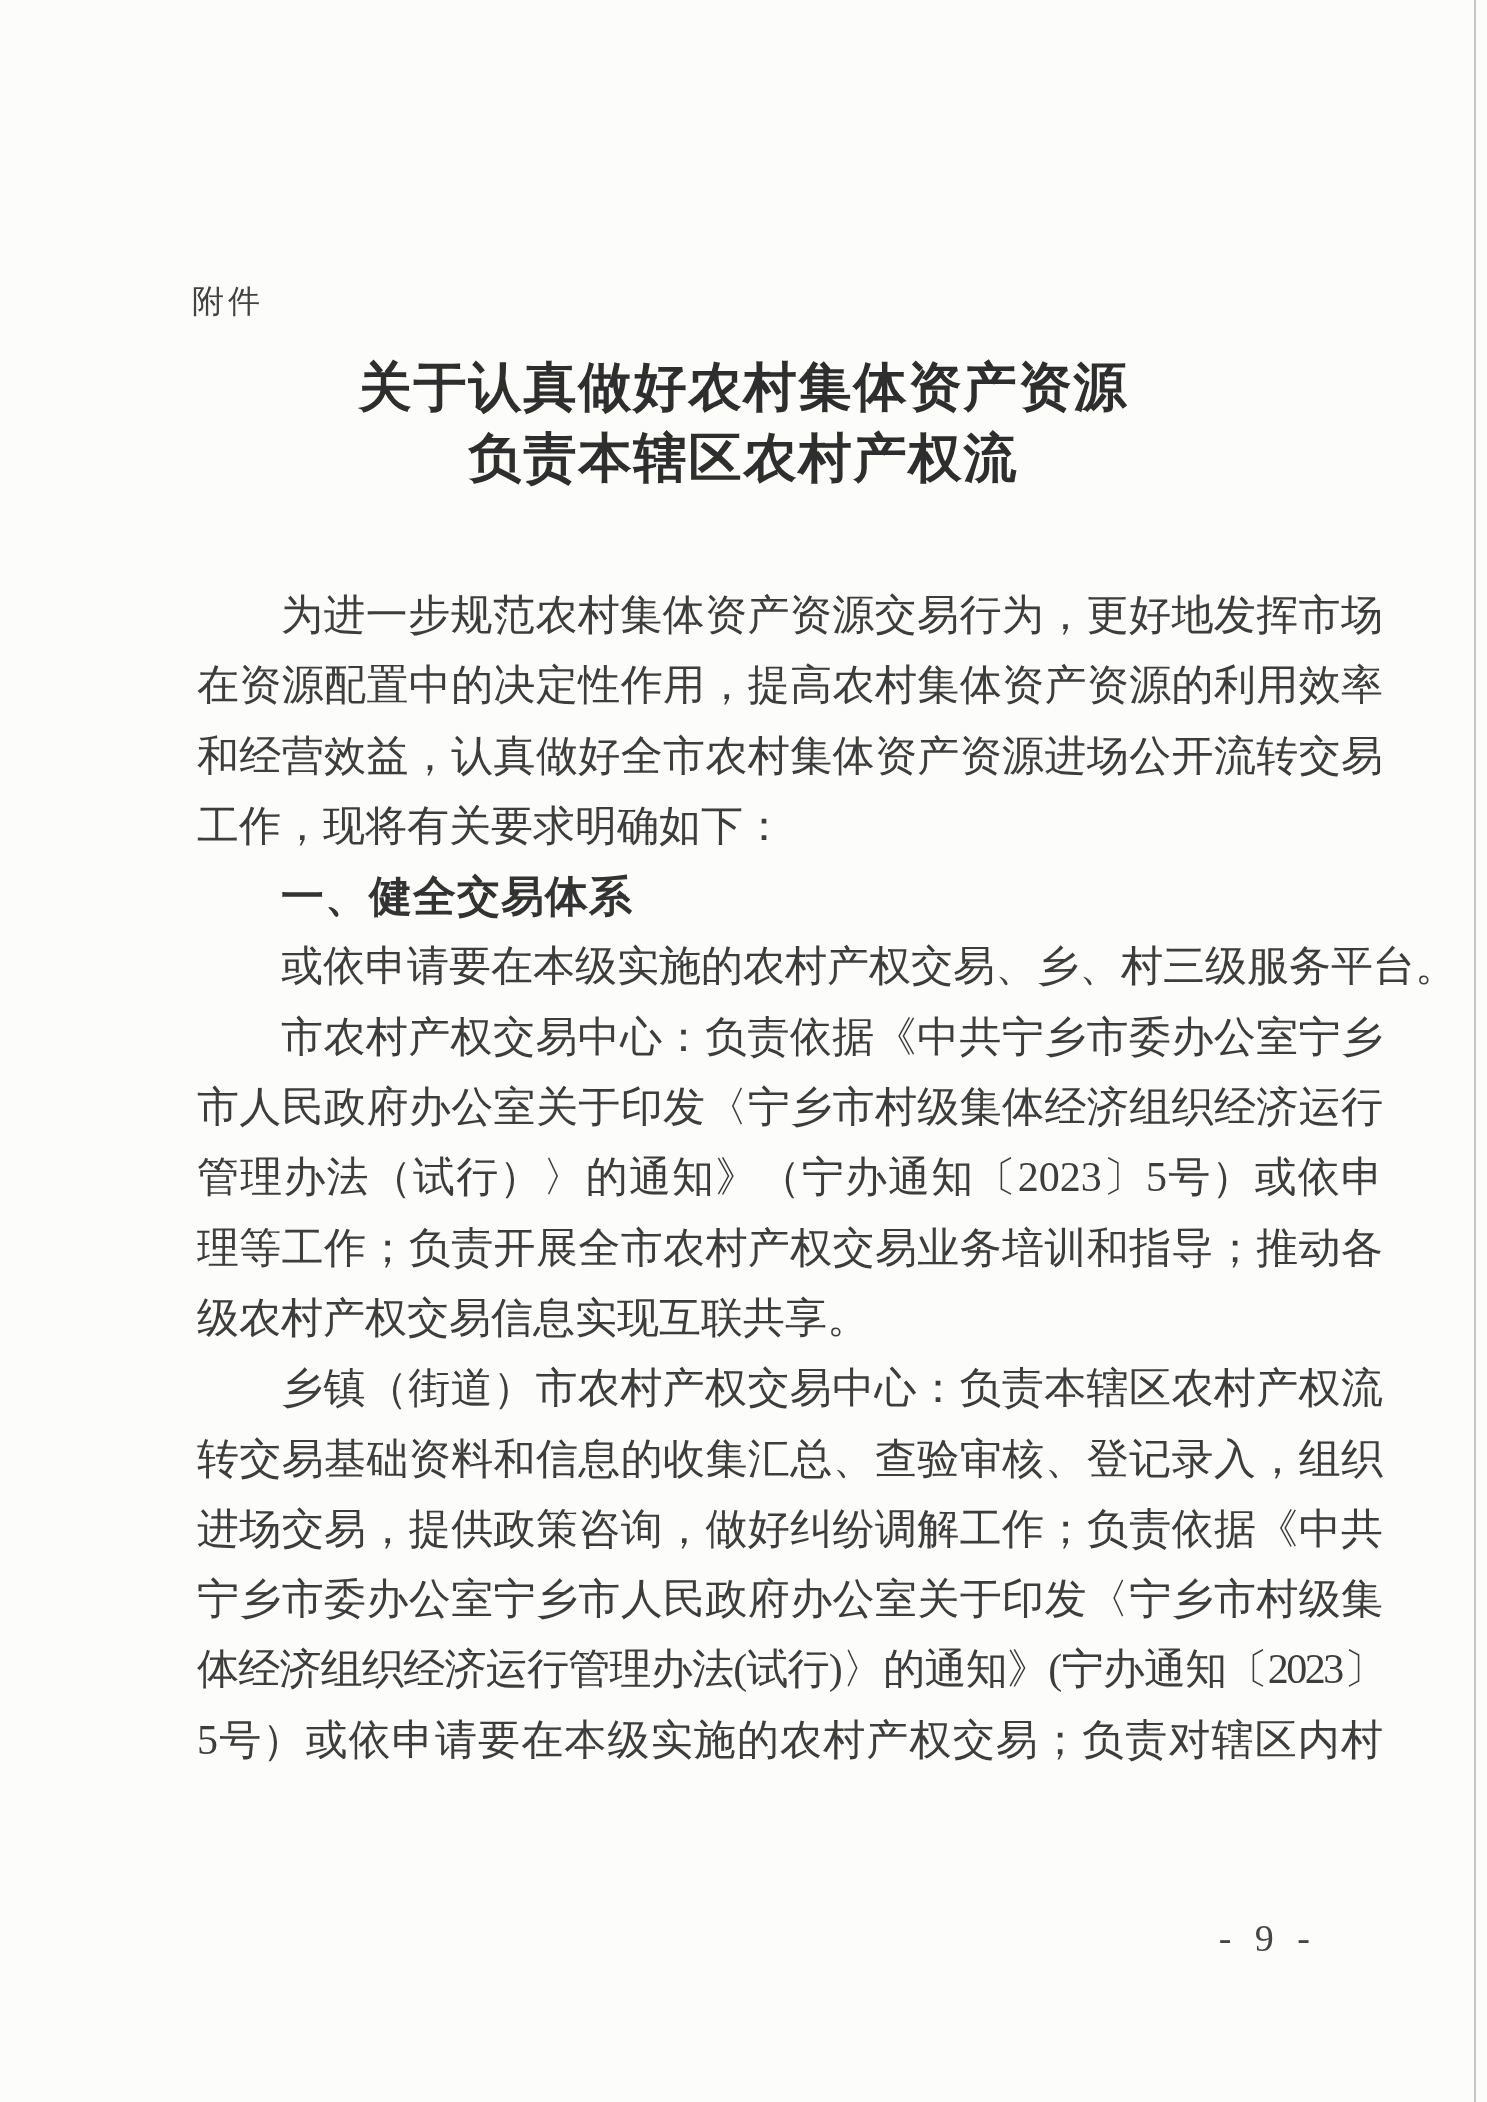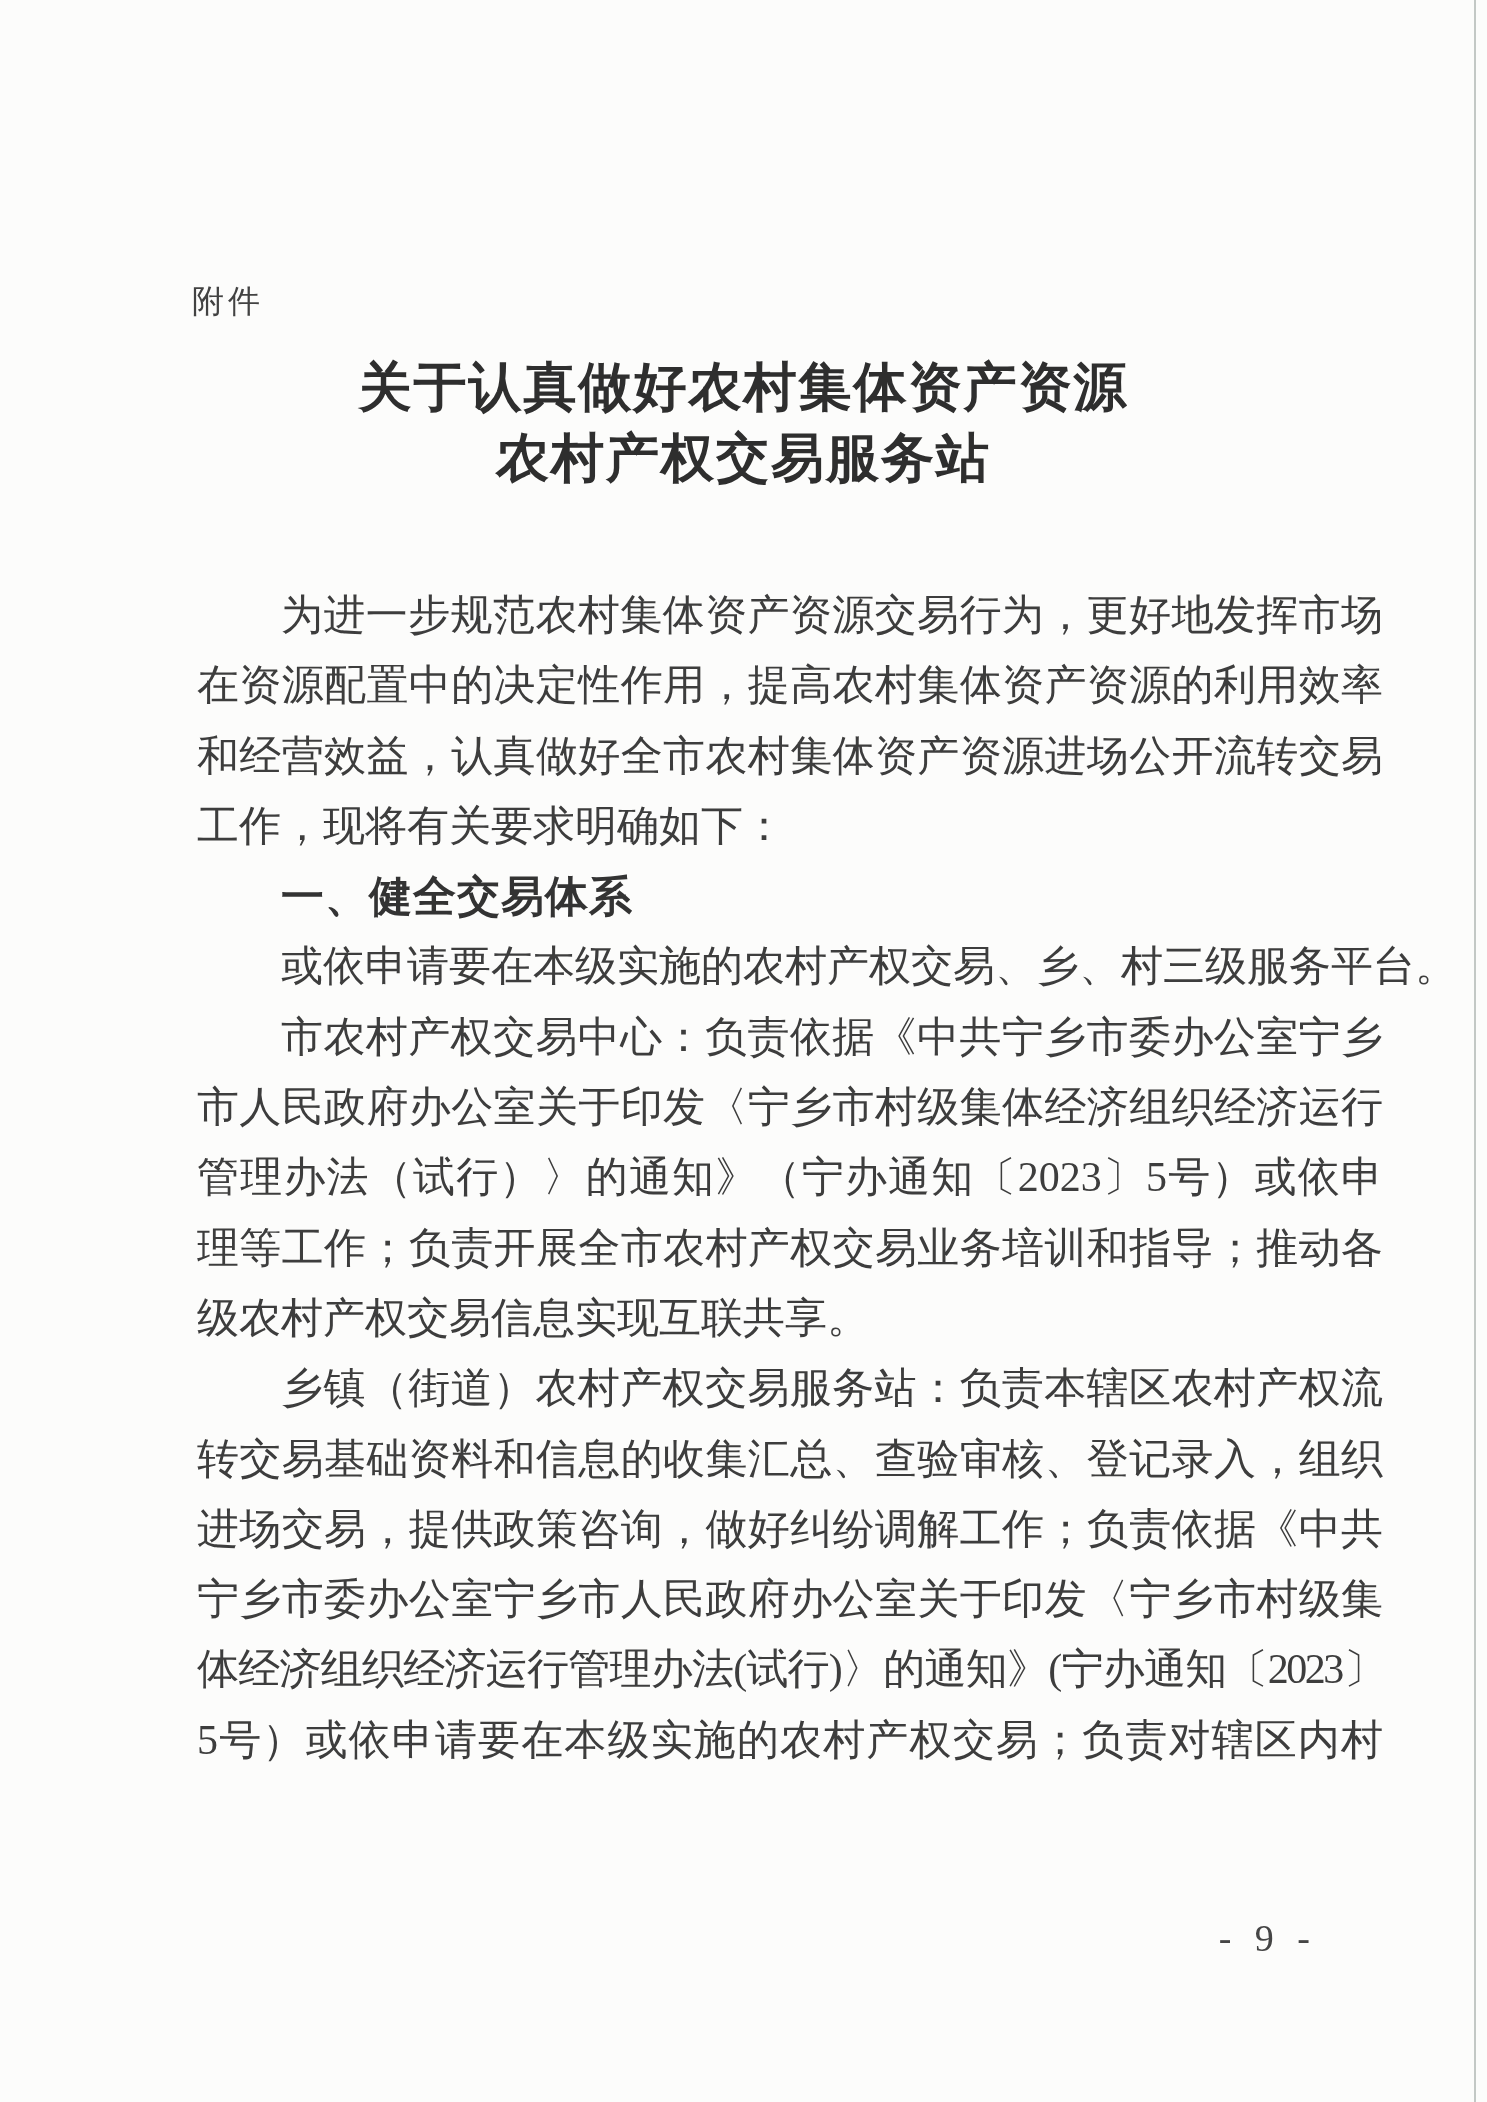--- a/index.html
+++ b/index.html
@@ -83,36 +83,36 @@
 </style>
 </head>
 <body>
 
 <div class="page">
 
   <div class="attachment-label">附件</div>
 
   <div class="title-block">
     <div>关于认真做好农村集体资产资源</div>
-    <div>农村产权交易服务站</div>
+    <div>负责本辖区农村产权流</div>
   </div>
 
   <div class="doc-body">
       <div class="line body indent fill">为进一步规范农村集体资产资源交易行为，更好地发挥市场</div>
       <div class="line body fill">在资源配置中的决定性作用，提高农村集体资产资源的利用效率</div>
       <div class="line body fill">和经营效益，认真做好全市农村集体资产资源进场公开流转交易</div>
       <div class="line body">工作，现将有关要求明确如下：</div>
       <div class="line heading indent">一、健全交易体系</div>
       <div class="line body indent">或依申请要在本级实施的农村产权交易、乡、村三级服务平台。</div>
       <div class="line body indent fill">市农村产权交易中心：负责依据《中共宁乡市委办公室宁乡</div>
       <div class="line body fill">市人民政府办公室关于印发〈宁乡市村级集体经济组织经济运行</div>
       <div class="line body fill">管理办法（试行）〉的通知》（宁办通知〔2023〕5号）或依申</div>
       <div class="line body fill">理等工作；负责开展全市农村产权交易业务培训和指导；推动各</div>
       <div class="line body">级农村产权交易信息实现互联共享。</div>
-      <div class="line body indent fill">乡镇（街道）农村产权交易服务站：负责本辖区农村产权流</div>
+      <div class="line body indent fill">乡镇（街道）市农村产权交易中心：负责本辖区农村产权流</div>
       <div class="line body fill">转交易基础资料和信息的收集汇总、查验审核、登记录入，组织</div>
       <div class="line body fill">进场交易，提供政策咨询，做好纠纷调解工作；负责依据《中共</div>
       <div class="line body fill">宁乡市委办公室宁乡市人民政府办公室关于印发〈宁乡市村级集</div>
       <div class="line body fill tight">体经济组织经济运行管理办法(试行)〉的通知》(宁办通知〔2023〕</div>
       <div class="line body fill">5号）或依申请要在本级实施的农村产权交易；负责对辖区内村</div>
     </div>
 
   <div class="page-number">- 9 -</div>
 
   <div class="scan-edge"></div>

